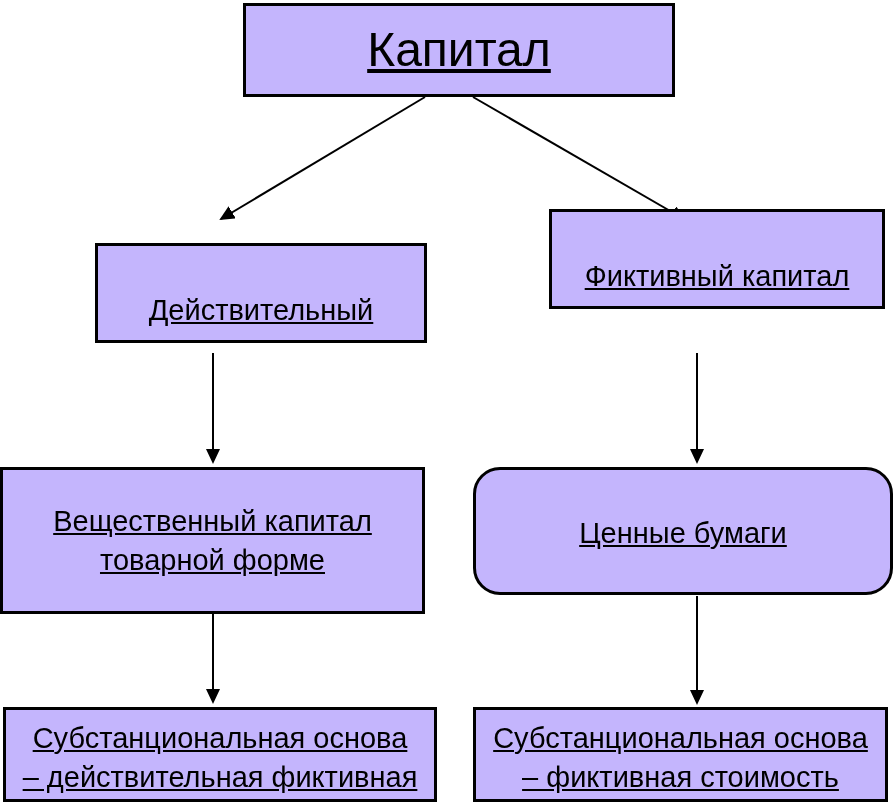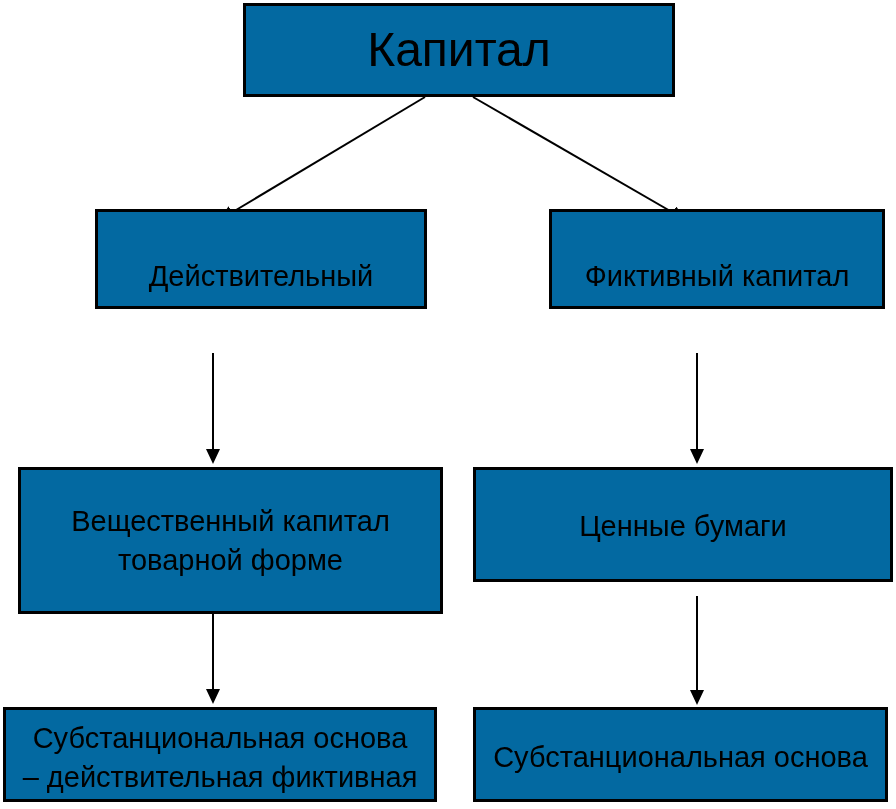--- a/index.html
+++ b/index.html
@@ -25,49 +25,51 @@
     pointer-events: none;
   }
   .arrows line {
     stroke: #000000;
     stroke-width: 2;
   }
   .node {
     position: absolute;
     box-sizing: border-box;
     border: 3px solid #000000;
-    background: #0369a1;
+    background: #c4b5fd;
     display: flex;
     flex-direction: column;
     align-items: center;
     justify-content: center;
     text-align: center;
     font-size: 29px;
     line-height: 39px;
+    text-decoration: underline;
   }
   .node .line { white-space: nowrap; }
 
   #node-root {
     left: 243px; top: 3px; width: 432px; height: 94px;
     font-size: 48px; line-height: 52px;
   }
   #node-real {
-    left: 95px; top: 209px; width: 332px; height: 100px;
+    left: 95px; top: 243px; width: 332px; height: 100px;
     justify-content: flex-end; padding-bottom: 10px;
   }
   #node-fictitious {
     left: 549px; top: 209px; width: 336px; height: 100px;
     justify-content: flex-end; padding-bottom: 10px;
   }
   #node-material {
-    left: 18px; top: 467px; width: 425px; height: 147px;
+    left: 0; top: 467px; width: 425px; height: 147px;
   }
   #node-securities {
-    left: 473px; top: 467px; width: 420px; height: 115px;
+    left: 473px; top: 467px; width: 420px; height: 128px;
     padding-top: 4px;
+    border-radius: 27px;
   }
   #node-real-basis {
     left: 3px; top: 707px; width: 434px; height: 95px;
     padding-top: 6px;
   }
   #node-fictitious-basis {
     left: 473px; top: 707px; width: 415px; height: 95px;
     padding-top: 6px;
   }
 </style>
@@ -111,15 +113,16 @@
     <span class="line">Ценные бумаги</span>
   </div>
 
   <div class="node" id="node-real-basis">
     <span class="line">Субстанциональная основа</span>
     <span class="line">– действительная фиктивная</span>
   </div>
 
   <div class="node" id="node-fictitious-basis">
     <span class="line">Субстанциональная основа</span>
+    <span class="line">– фиктивная стоимость</span>
   </div>
 
 </div>
 
 </body></html>

